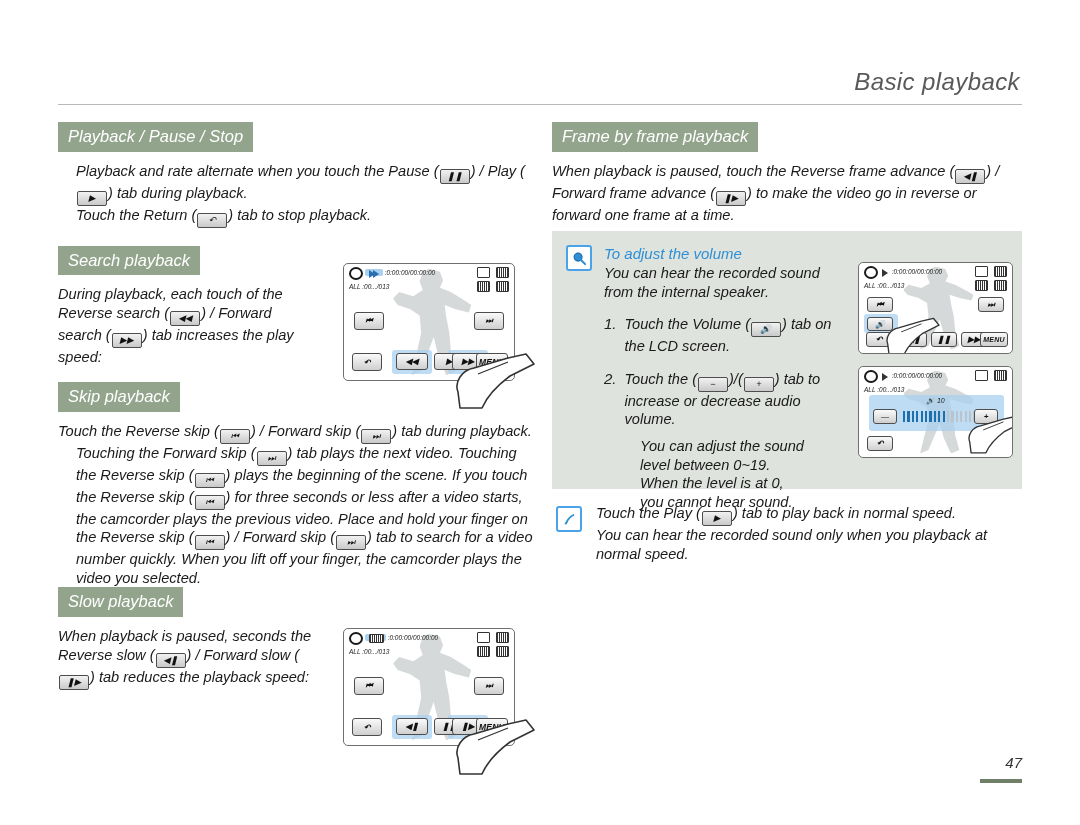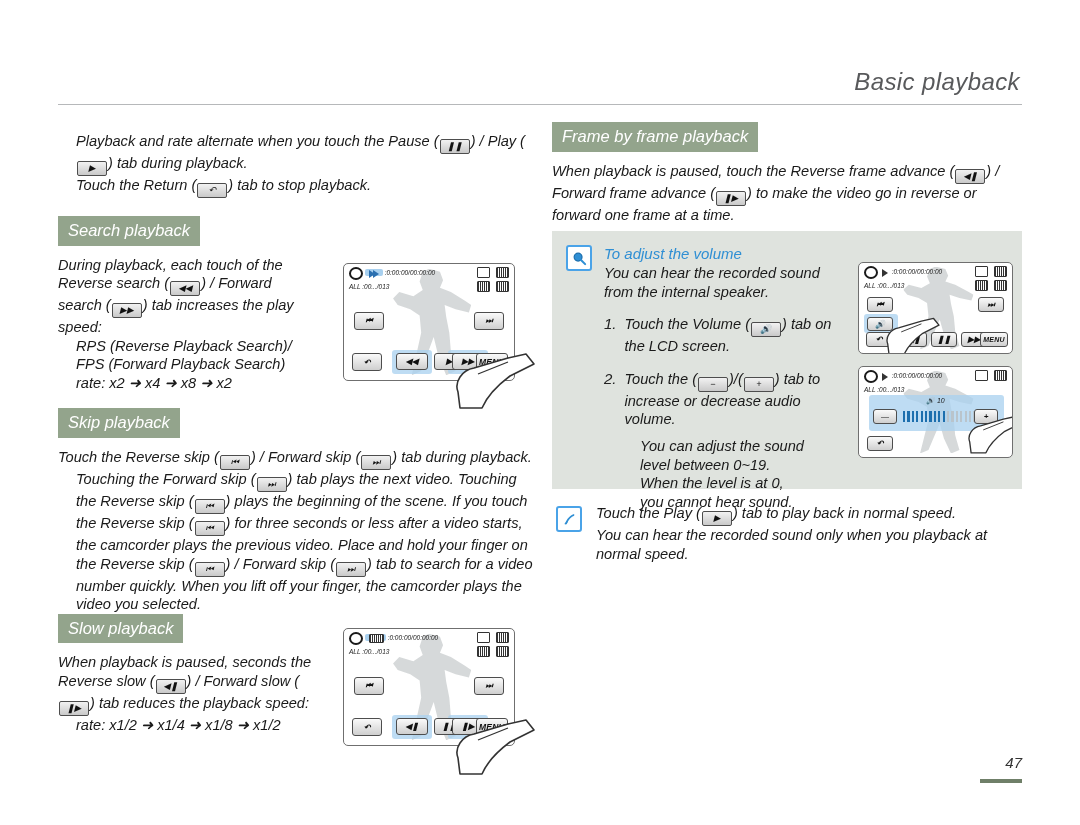--- a/index.html
+++ b/index.html
@@ -119,36 +119,32 @@
 <body>
 
 <div class="page">
 
   <div class="hdr-title">Basic playback</div>
   <div class="hdr-rule"></div>
 
   <div class="col-left">
 
     
+    <div class="sec-head">Playback / Pause / Stop</div>
     <div class="body-txt indent1 mt10">
       <span>Playback and rate alternate when you touch the Pause (</span><span class="tb">❚❚</span><span>) / Play (</span><span class="tb">▶</span><span>) tab during playback.</span><br>
       <span>Touch the Return (</span><span class="tb">↶</span><span>) tab to stop playback.</span>
     </div>
 
     
     <div style="margin-top:18px;">
       <div class="sec-head">Search playback</div>
     </div>
     <div class="body-txt mt10" style="width:250px;">
       <span>During playback, each touch of the Reverse search (</span><span class="tb">◀◀</span><span>) / Forward search (</span><span class="tb">▶▶</span><span>) tab increases the play speed:</span>
-      <div class="indent1">
-        <div>RPS (Reverse Playback Search)/</div>
-        <div>FPS (Forward Playback Search)</div>
-        <div>rate: x2 ➜ x4 ➜ x8 ➜ x2</div>
-      </div>
     </div>
 
     
     <div style="margin-top:16px;">
       <div class="sec-head">Skip playback</div>
     </div>
     <div class="body-txt mt10">
       <span>Touch the Reverse skip (</span><span class="tb">⏮</span><span>) / Forward skip (</span><span class="tb">⏭</span><span>) tab during playback.</span>
       <div class="indent1">
         <span>Touching the Forward skip (</span><span class="tb">⏭</span><span>) tab plays the next video.</span>
@@ -156,21 +152,20 @@
       </div>
     </div>
 
     
     <div style="margin-top:0;">
       <div class="sec-head">Slow playback</div>
     </div>
     <div class="body-txt mt10" style="width:255px;">
       <span>When playback is paused, seconds the Reverse slow (</span><span class="tb">◀❚</span><span>) / Forward slow (</span><span class="tb">❚▶</span><span>) tab reduces the playback speed:</span>
       <div class="indent1">
-        <div>rate: x1/2 ➜ x1/4 ➜ x1/8 ➜ x1/2</div>
       </div>
     </div>
   </div>
 
   <div class="lcd" style="position:absolute;left:343px;top:263px;width:172px;height:118px;">
     <div class="silhouette"></div>
     <div class="lcd-osd">
       <div class="osd-l">
         <span class="cam-ico"></span>
         <span style="background:#a8d0ef;padding:0 2px;border-radius:2px;"><span class="tri hl"></span><span class="tri hl" style="margin-left:-4px;"></span></span>

